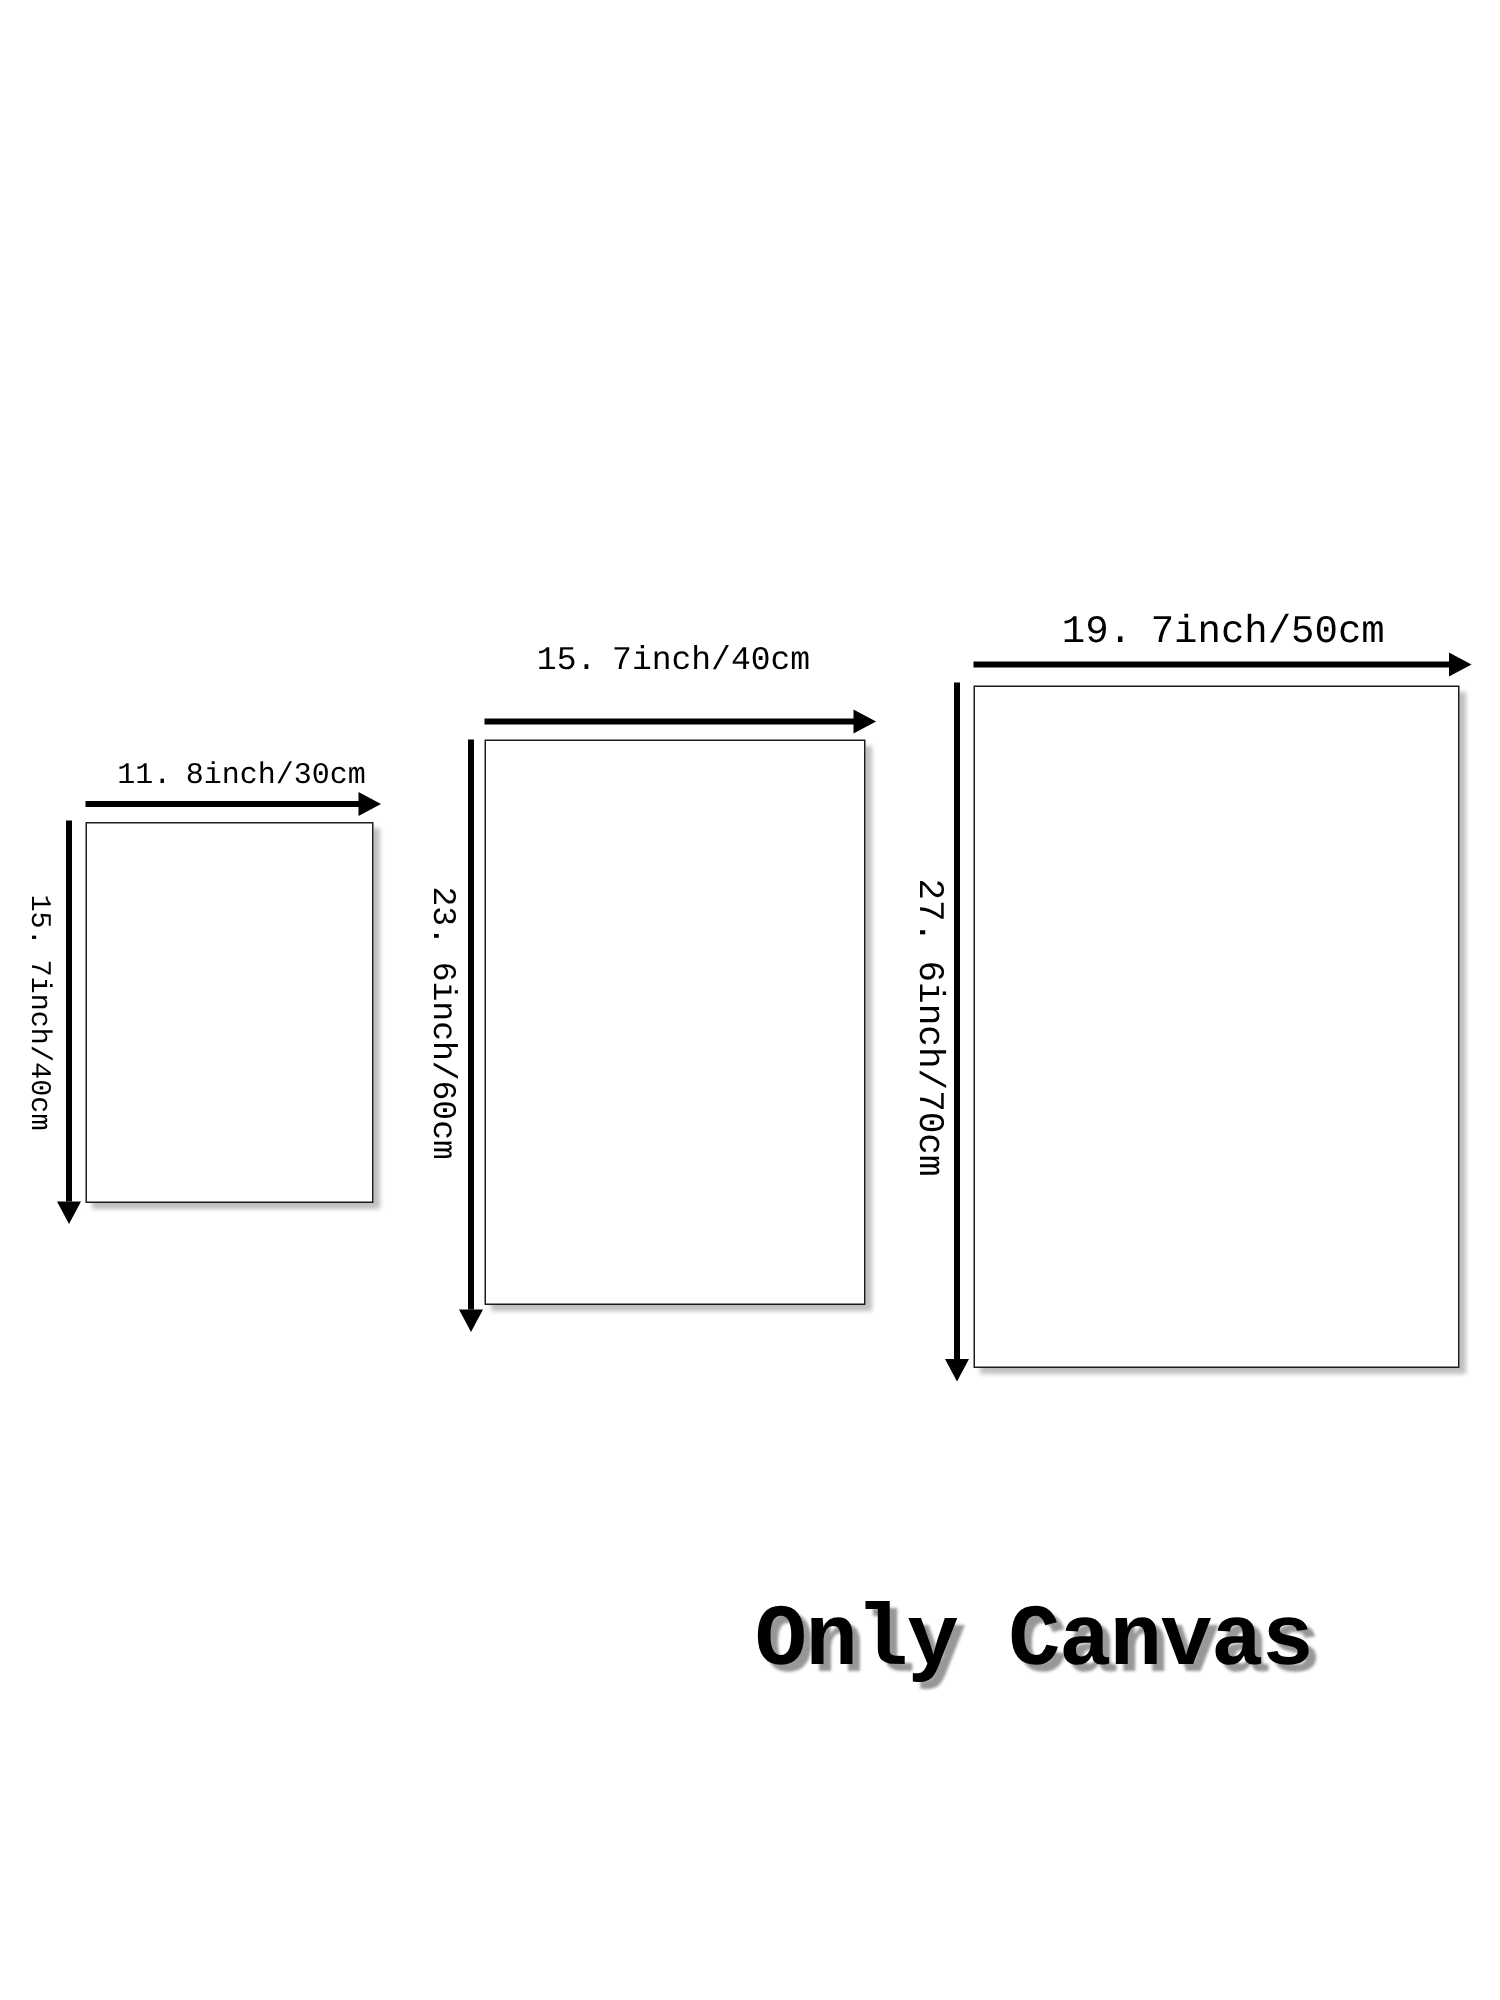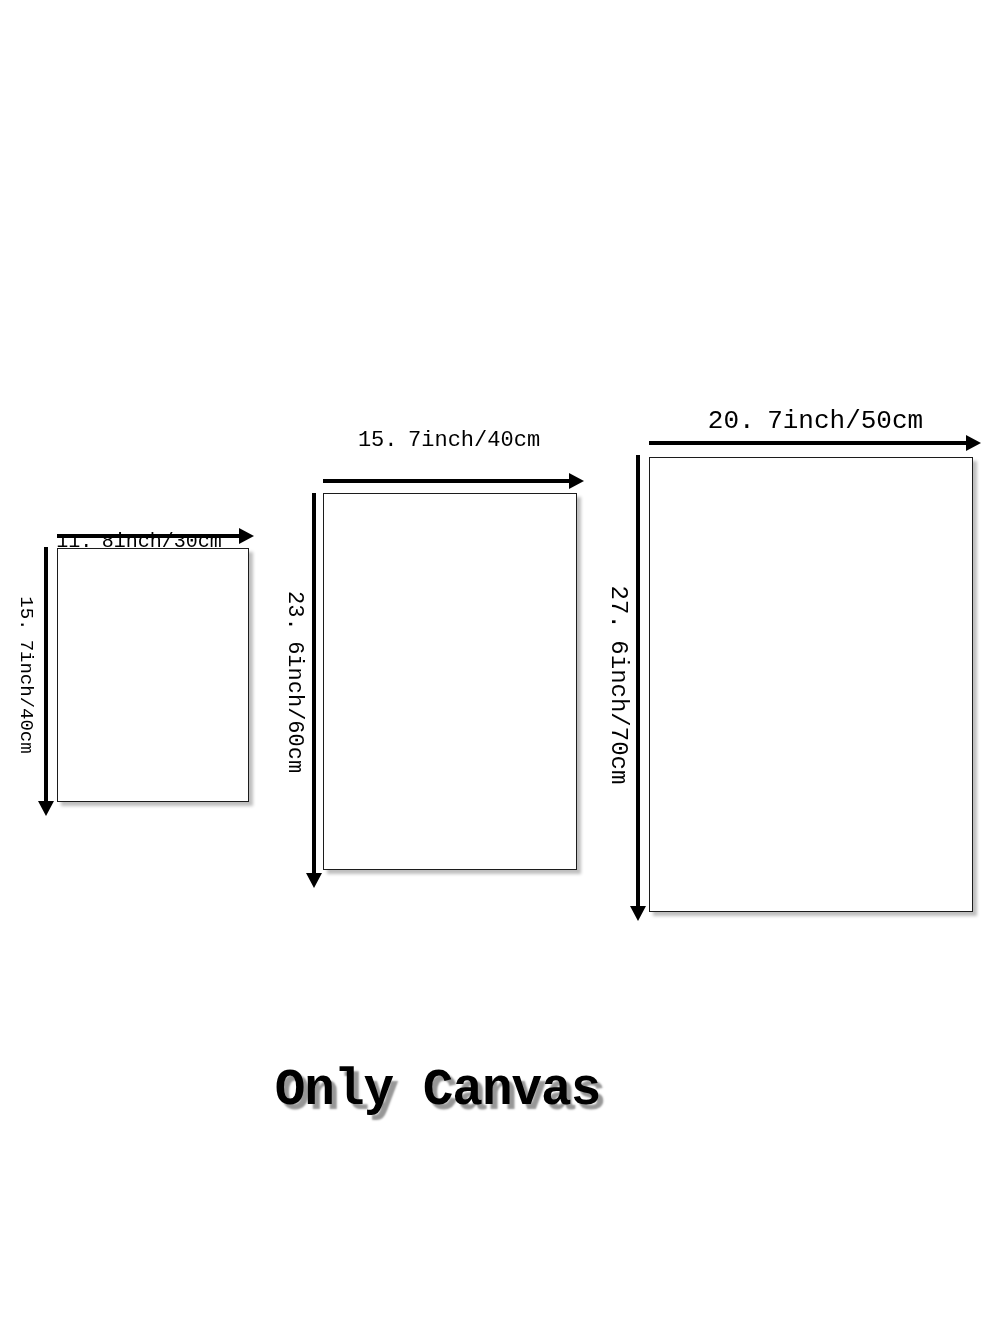--- a/index.html
+++ b/index.html
@@ -58,32 +58,32 @@
     width: 0; height: 0;
     border-top: 15px solid #000000;
     border-left: 8px solid transparent;
     border-right: 8px solid transparent;
   }
   .footer-title {
     position: absolute;
     left: 0;
     top: 1062px;
     width: 875px;
-    text-align: center;
-    font-size: 51px;
+    text-align: right;
+    font-size: 58px;
     font-weight: bold;
     letter-spacing: -1px;
     color: #000000;
     text-shadow: 5px 5px 2px #979797;
     white-space: nowrap;
   }
 
   
   .small .rect   { left: 57px;  top: 548px; width: 190px; height: 252px; }
-  .small .h-label{ left: 36px;  top: 506px; width: 206px; font-size: 20px; margin-top: 24px; }
+  .small .h-label{ left: 58px;  top: 506px; width: 206px; font-size: 20px; }
   .small .h-line { left: 57px;  top: 534px; width: 183px; }
   .small .head-right { left: 239px; top: 528px; }
   .small .v-line { left: 44px;  top: 547px; height: 254px; }
   .small .head-down  { left: 38px;  top: 801px; }
   .small .v-label{ left: -56px; top: 663px; width: 162px; height: 24px; font-size: 19px; }
 
   
   .medium .rect   { left: 323px; top: 493px; width: 252px; height: 375px; }
   .medium .h-label{ left: 318px; top: 428px; width: 262px; font-size: 22px; }
   .medium .h-line { left: 323px; top: 479px; width: 247px; }
@@ -120,21 +120,21 @@
     <div class="h-label"><span class="a">15.</span><span class="b">7inch/40cm</span></div>
     <div class="h-line"></div>
     <div class="head-right"></div>
     <div class="v-line"></div>
     <div class="head-down"></div>
     <div class="v-label"><span class="a">23.</span><span class="b">6inch/60cm</span></div>
     <div class="rect"></div>
   </div>
 
   <div class="group large">
-    <div class="h-label"><span class="a">20.</span><span class="b">7inch/50cm</span></div>
+    <div class="h-label"><span class="a">19.</span><span class="b">7inch/50cm</span></div>
     <div class="h-line"></div>
     <div class="head-right"></div>
     <div class="v-line"></div>
     <div class="head-down"></div>
     <div class="v-label"><span class="a">27.</span><span class="b">6inch/70cm</span></div>
     <div class="rect"></div>
   </div>
 
   <div class="footer-title">Only Canvas</div>
 

